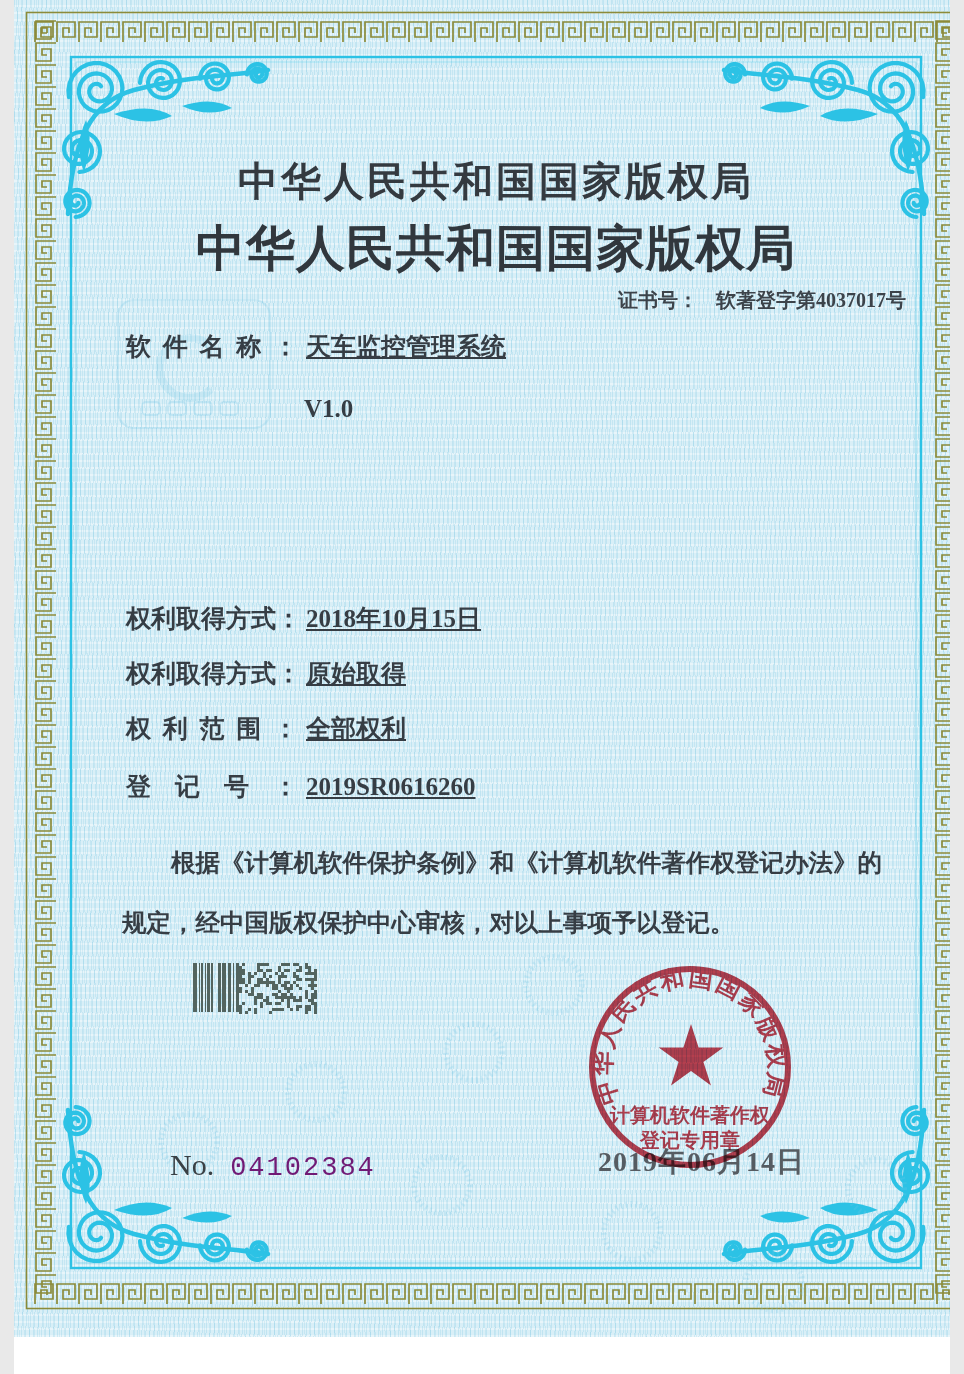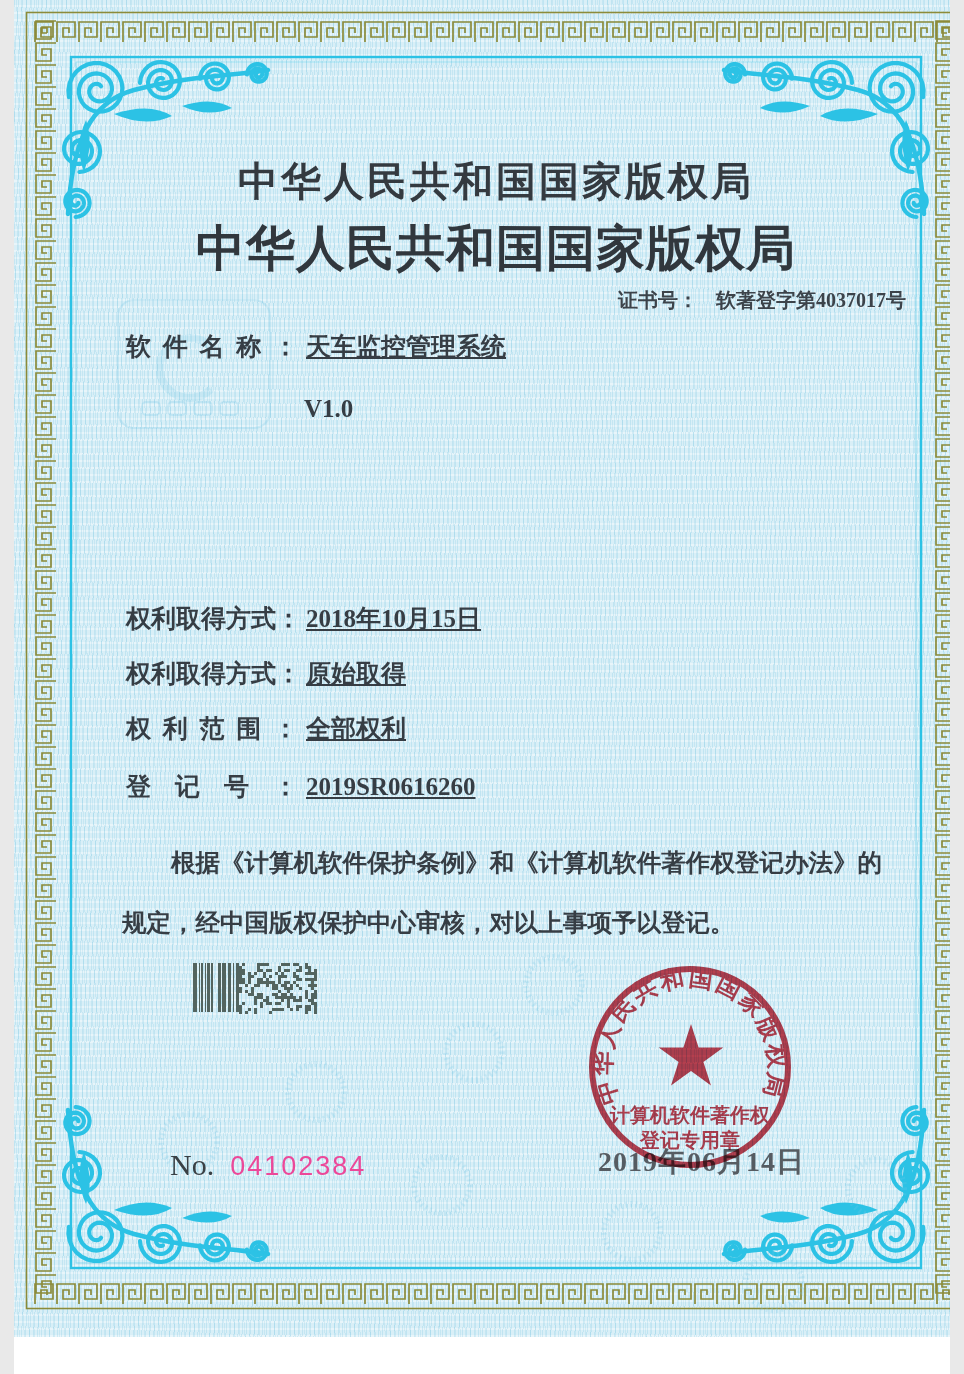--- a/index.html
+++ b/index.html
@@ -42,22 +42,22 @@
   .barcode{position:absolute;left:179px;top:962px;z-index:2;}
   .issue-date{
     top:1143px;left:584px;font-size:28px;font-weight:700;
     letter-spacing:1px;color:#565c62;z-index:2;
   }
   .seal{position:absolute;left:572px;top:963px;z-index:3;opacity:.92;mix-blend-mode:multiply;}
   .seal text{font-family:"Liberation Serif","DejaVu Serif",serif;font-weight:700;}
   .serial{top:1148px;left:156px;display:flex;align-items:baseline;gap:16px;z-index:2;}
   .serial .prefix{font-size:30px;color:#3a4045;}
   .serial .number{
-    font-family:Liberation Sans, sans-serif;
-    font-size:27px;letter-spacing:2px;color:#ec4899;
+    font-family:Liberation Mono, monospace;
+    font-size:27px;letter-spacing:2px;color:#701a75;
   }
 </style>
 </head>
 <body>
 
 <div class="page">
   <div class="cert-bg"></div>
 
   <svg id="decor" class="decor" width="964" height="1374" viewBox="0 0 964 1374">
       <rect x="12.5" y="12.5" width="939" height="1296" fill="none" stroke="#8b8b3a" stroke-width="1.6"></rect>

